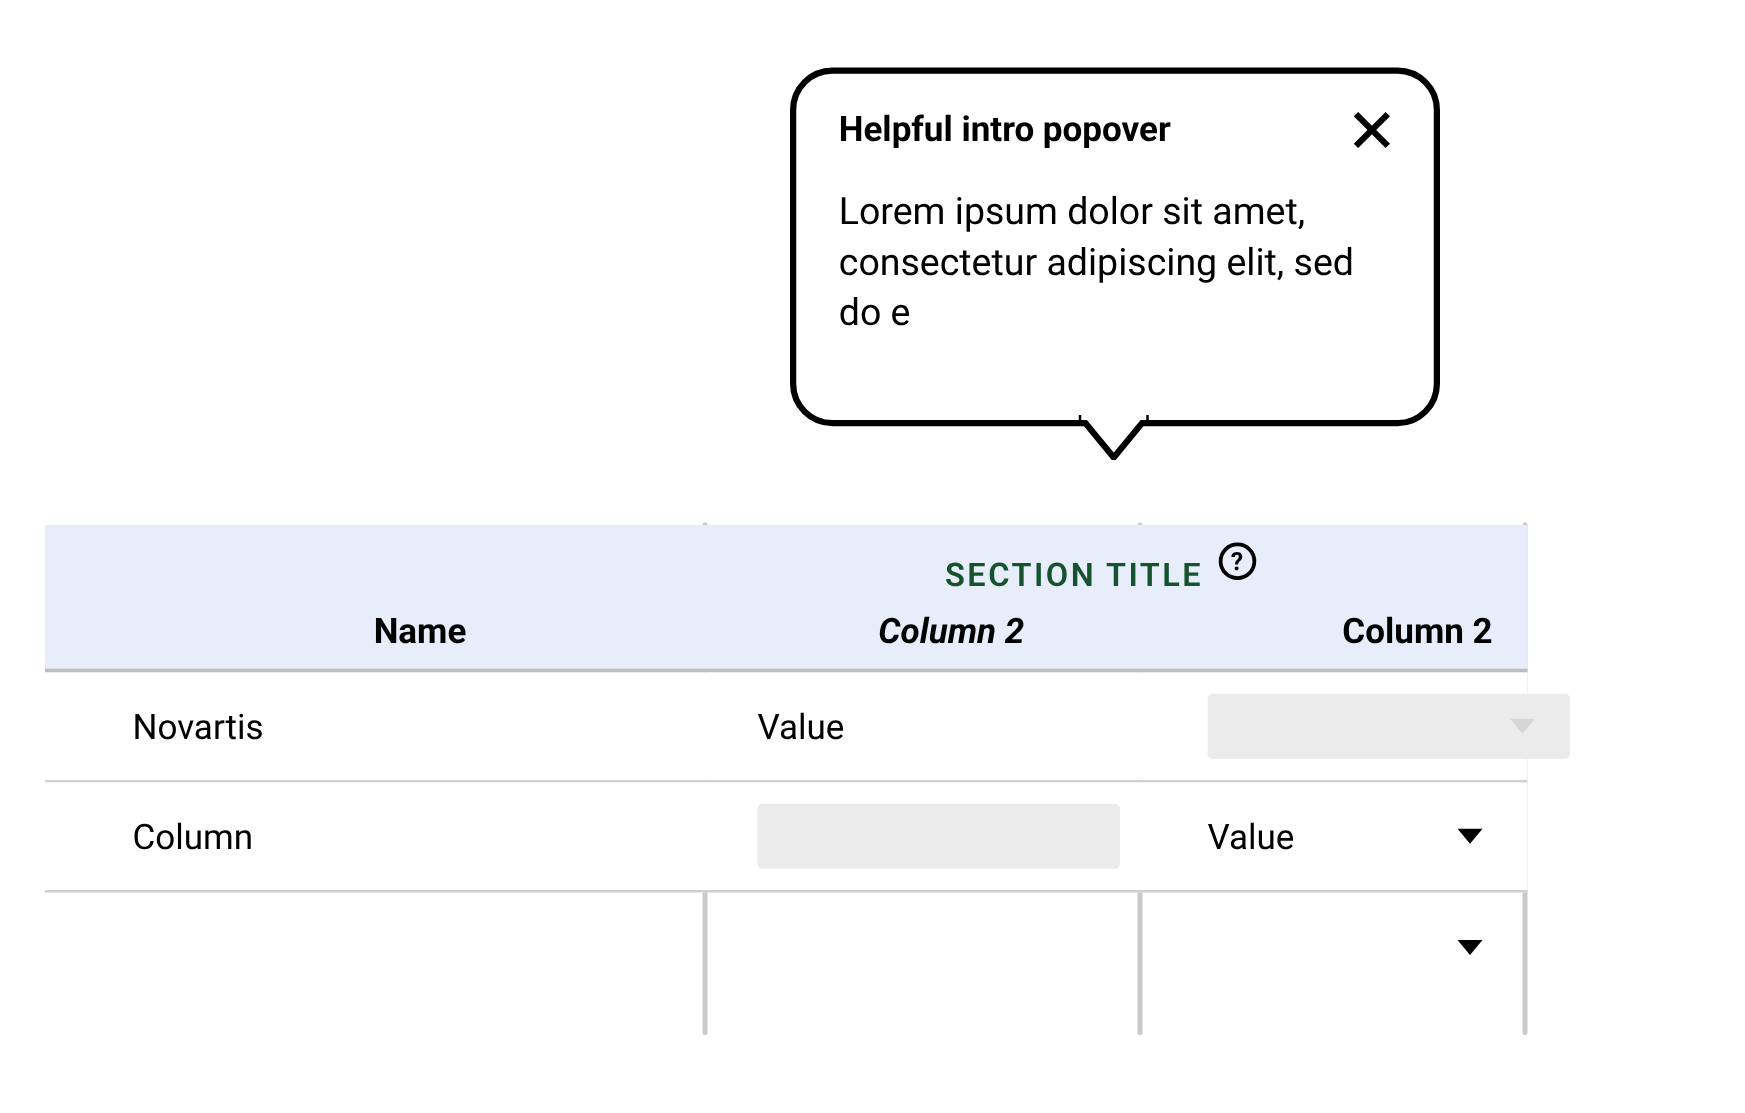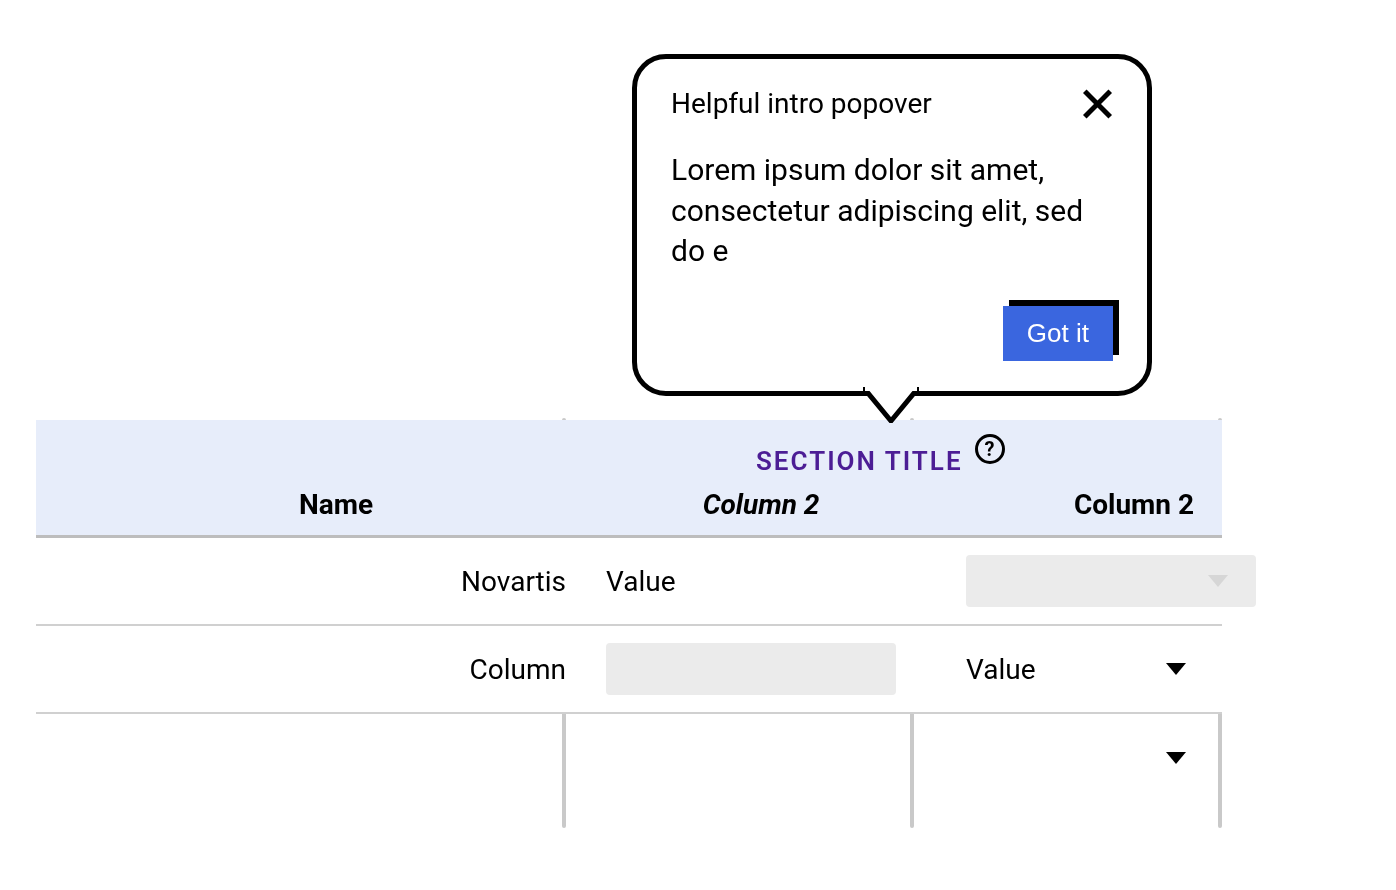--- a/index.html
+++ b/index.html
@@ -27,21 +27,21 @@
     }
     .section-title-row {
       height: 58px;
       display: flex;
       align-items: center;
       justify-content: flex-start;
       padding-left: 720px;
       gap: 12px;
     }
     .section-title {
-      color: #4c1d95;
+      color: #14532d;
       font-size: 26px;
       font-weight: 600;
       letter-spacing: 2px;
       margin-top: 24px;
     }
     .help-icon {
       width: 30px;
       height: 30px;
       border: 3px solid #000;
       border-radius: 50%;
@@ -74,21 +74,20 @@
     .table-body {
       position: relative;
     }
     .table-row {
       display: grid;
       grid-template-columns: 530px 350px 1fr;
       align-items: center;
       height: 88px;
       border-bottom: 2px solid #d0d0d0;
       background: #ffffff;
-      text-align: right;
     }
     .row-name {
       font-size: 28px;
       font-weight: 400;
       padding-left: 70px;
     }
     .row-col2 {
       font-size: 28px;
       padding-left: 40px;
       display: flex;
@@ -155,21 +154,21 @@
       z-index: 10;
     }
     .popover-header {
       display: flex;
       justify-content: space-between;
       align-items: center;
       margin-bottom: 30px;
     }
     .popover-title {
       font-size: 28px;
-      font-weight: 400;
+      font-weight: 700;
     }
     .close-icon {
       cursor: pointer;
       width: 32px;
       height: 32px;
       position: relative;
     }
     .close-icon::before,
     .close-icon::after {
       content: "";
@@ -234,25 +233,20 @@
 <div class="vline v1"></div>
 <div class="vline v2"></div>
 <div class="vline v3"></div>
 
 <div class="popover">
   <div class="popover-header">
     <div class="popover-title">Helpful intro popover</div>
     <div class="close-icon"></div>
   </div>
   <div class="popover-body">Lorem ipsum dolor sit amet, consectetur adipiscing elit, sed do e</div>
-  <div class="popover-footer">
-    <span class="btn-primary-shadow">
-      <button class="btn-primary">Got it</button>
-    </span>
-  </div>
   <div class="popover-tail">
     <svg width="56" height="36" viewBox="0 0 56 36">
       <path d="M0 0 L28 34 L56 0" fill="#ffffff" stroke="#000" stroke-width="5" stroke-linejoin="round"></path>
       <path d="M2 0 L54 0" stroke="#ffffff" stroke-width="8"></path>
     </svg>
   </div>
 </div>
 
 <div class="table-container">
   <div class="table-header">

